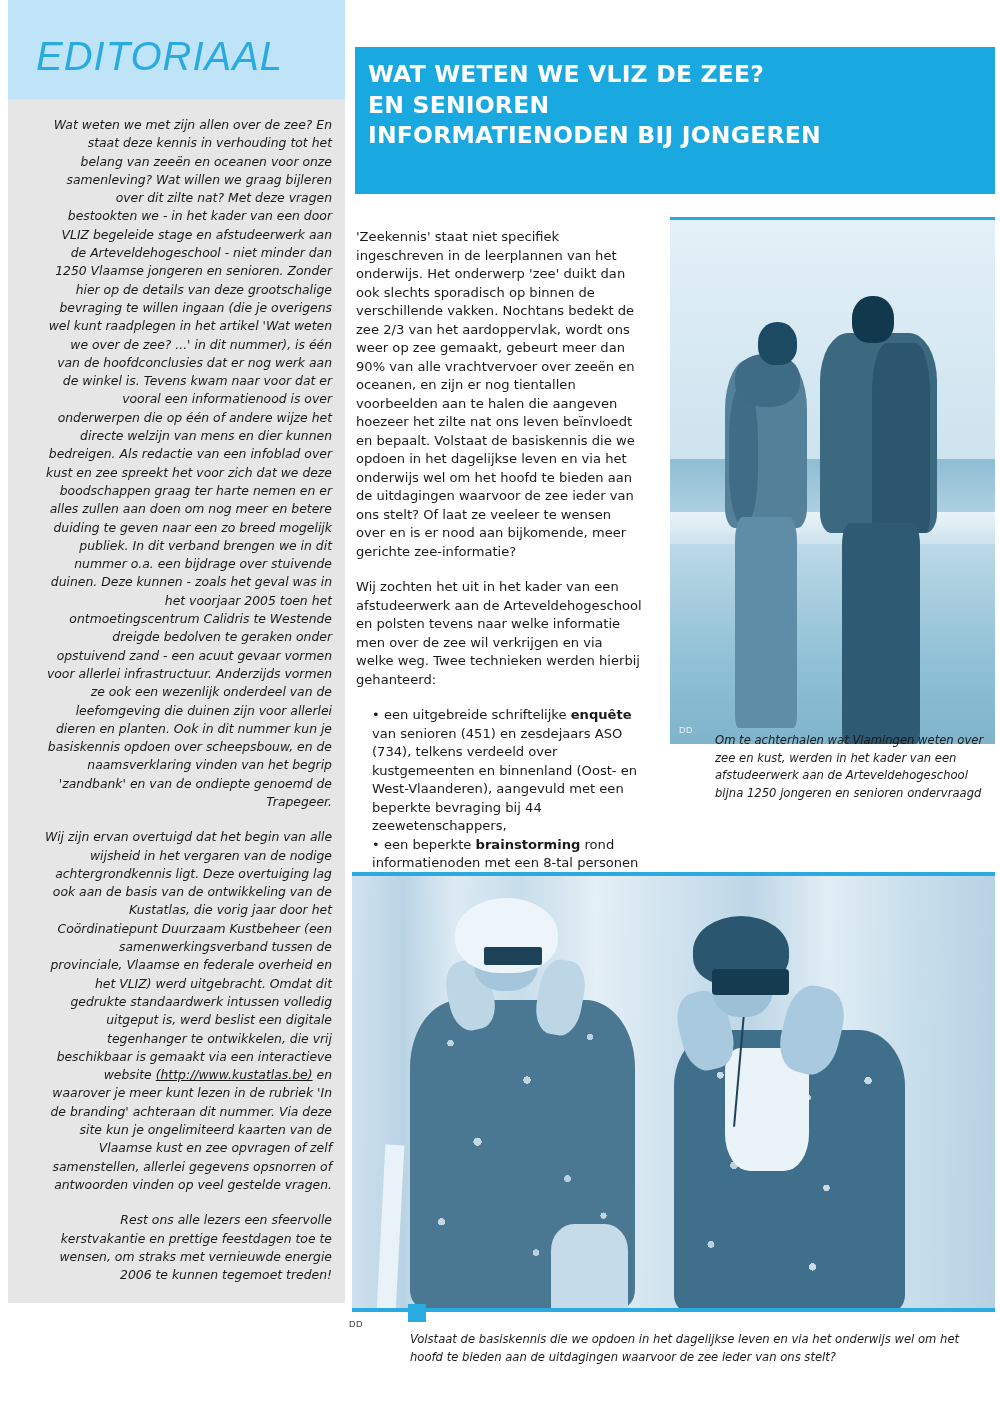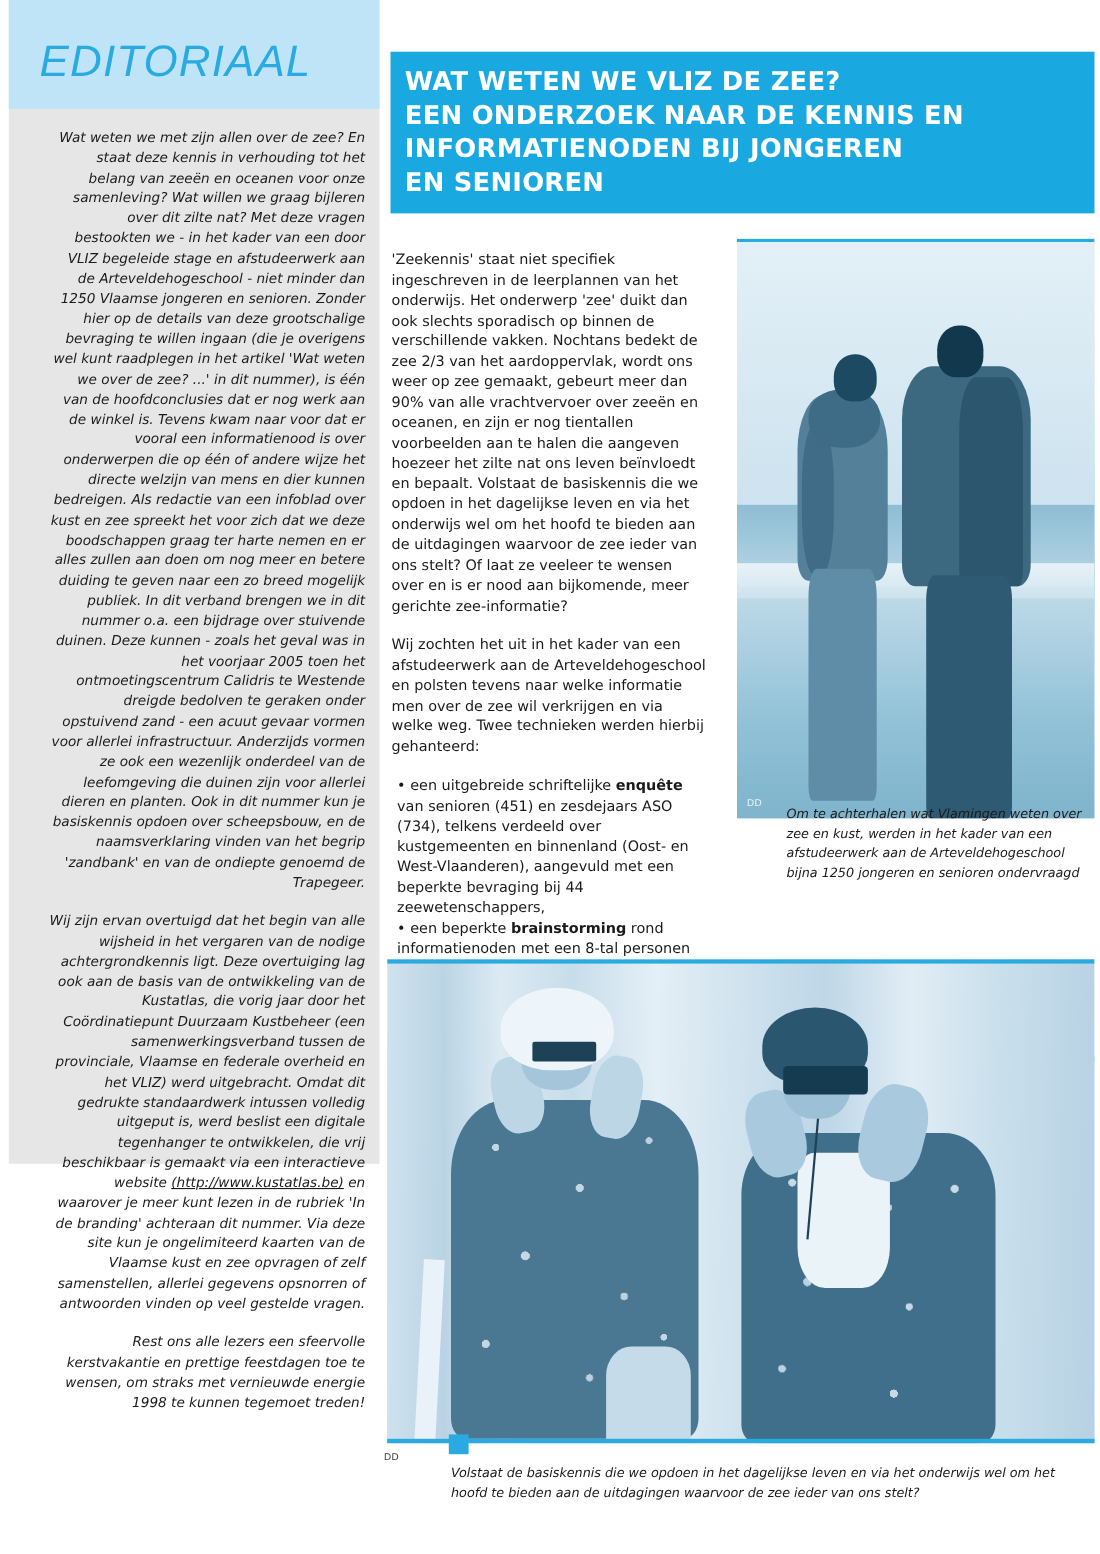--- a/index.html
+++ b/index.html
@@ -5,21 +5,21 @@
   html,body{margin:0;padding:0;}
   body{
     width:1000px;height:1413px;
     background:#ffffff;
     font-family:"Liberation Sans", sans-serif;
     position:relative;
     overflow:hidden;
   }
   
   #editorial-column{
-    position:absolute;left:8px;top:0;width:337px;height:1058px;
+    position:absolute;left:8px;top:0;width:337px;height:1303px;
     background:#e6e6e6;
   }
   #editorial-header-band{
     position:absolute;left:0;top:0;width:337px;height:99px;
     background:#bfe4f7;
   }
   #editorial-title{
     position:absolute;left:28px;top:34px;
     font-family:"Liberation Sans", sans-serif;
     font-style:italic;font-weight:400;
@@ -62,21 +62,21 @@
 
   #article-text{
     position:absolute;left:1px;top:228px;width:287px;
     font-family:"DejaVu Sans", sans-serif;
     font-size:13.1px;
     line-height:18.5px;
     color:#1a1a1a;
   }
   #article-text p{margin:0 0 17px 0;}
   #article-text .bullet{
-    margin:0 0 0 5px;
+    margin:0 0 0 16px;
     text-indent:0;
     padding-left:0;
   }
   #article-text b{font-weight:bold;}
 
   
   #photo-top-wrap{
     position:absolute;left:315px;top:217px;width:325px;height:527px;
   }
   #photo-top{
@@ -297,33 +297,32 @@
 
 <div id="editorial-column">
 
   <div id="editorial-header-band"></div>
 
   <div id="editorial-title">EDITORIAAL</div>
 
   <div id="editorial-body">
     <p>Wat weten we met zijn allen over de zee? En staat deze kennis in verhouding tot het belang van zeeën en oceanen voor onze samenleving? Wat willen we graag bijleren over dit zilte nat? Met deze vragen bestookten we - in het kader van een door VLIZ begeleide stage en afstudeerwerk aan de Arteveldehogeschool - niet minder dan 1250 Vlaamse jongeren en senioren. Zonder hier op de details van deze grootschalige bevraging te willen ingaan (die je overigens wel kunt raadplegen in het artikel 'Wat weten we over de zee? ...' in dit nummer), is één van de hoofdconclusies dat er nog werk aan de winkel is. Tevens kwam naar voor dat er vooral een informatienood is over onderwerpen die op één of andere wijze het directe welzijn van mens en dier kunnen bedreigen. Als redactie van een infoblad over kust en zee spreekt het voor zich dat we deze boodschappen graag ter harte nemen en er alles zullen aan doen om nog meer en betere duiding te geven naar een zo breed mogelijk publiek. In dit verband brengen we in dit nummer o.a. een bijdrage over stuivende duinen. Deze kunnen - zoals het geval was in het voorjaar 2005 toen het ontmoetingscentrum Calidris te Westende dreigde bedolven te geraken onder opstuivend zand - een acuut gevaar vormen voor allerlei infrastructuur. Anderzijds vormen ze ook een wezenlijk onderdeel van de leefomgeving die duinen zijn voor allerlei dieren en planten. Ook in dit nummer kun je basiskennis opdoen over scheepsbouw, en de naamsverklaring vinden van het begrip 'zandbank' en van de ondiepte genoemd de Trapegeer.</p>
     <p><span>Wij zijn ervan overtuigd dat het begin van alle wijsheid in het vergaren van de nodige achtergrondkennis ligt. Deze overtuiging lag ook aan de basis van de ontwikkeling van de Kustatlas, die vorig jaar door het Coördinatiepunt  Duurzaam Kustbeheer (een samenwerkingsverband tussen de  provinciale, Vlaamse en federale overheid en het VLIZ) werd uitgebracht. Omdat dit gedrukte standaardwerk intussen volledig uitgeput is, werd beslist een digitale tegenhanger te ontwikkelen, die vrij beschikbaar is gemaakt via een interactieve website </span><span class="url">(http://www.kustatlas.be)</span><span> en waarover je meer kunt lezen in de rubriek 'In de branding' achteraan dit nummer. Via deze site kun je ongelimiteerd kaarten van de Vlaamse kust en zee opvragen of zelf samenstellen, allerlei gegevens opsnorren of antwoorden vinden op veel gestelde vragen.</span></p>
-    <p>Rest ons alle lezers een sfeervolle kerstvakantie en prettige feestdagen toe te wensen, om straks met vernieuwde energie 1998 te kunnen tegemoet treden!</p>
+    <p>Rest ons alle lezers een sfeervolle kerstvakantie en prettige feestdagen toe te wensen, om straks met vernieuwde energie 2006 te kunnen tegemoet treden!</p>
   </div>
 
 </div>
 
 <div id="article">
 
   <div id="article-title-band">
     <div id="article-title">
       <span class="tl">WAT WETEN WE VLIZ DE ZEE?</span>
-      <span class="tl">EEN ONDERZOEK NAAR DE KENNIS EN</span>
+      <span class="tl">EN SENIOREN</span>
       <span class="tl">INFORMATIENODEN BIJ JONGEREN</span>
-      <span class="tl">EN SENIOREN</span>
     </div>
   </div>
 
   <div id="article-text">
     <p>'Zeekennis' staat niet specifiek ingeschreven in de leerplannen van het onderwijs. Het onderwerp 'zee' duikt dan ook slechts sporadisch op binnen de verschillende vakken. Nochtans bedekt de zee 2/3 van het aardoppervlak, wordt ons weer op zee gemaakt, gebeurt meer dan 90% van alle vrachtvervoer over zeeën en oceanen, en zijn er nog tientallen voorbeelden aan te halen die aangeven hoezeer het zilte nat ons leven beïnvloedt en bepaalt. Volstaat de basiskennis die we opdoen in het dagelijkse leven en via het onderwijs wel om het hoofd te bieden aan de uitdagingen waarvoor de zee ieder van ons stelt? Of laat ze veeleer te wensen over en is er nood aan bijkomende, meer gerichte zee-informatie?</p>
     <p>Wij zochten het uit in het kader van een afstudeerwerk aan de Arteveldehogeschool en polsten tevens naar welke informatie men over de zee wil verkrijgen en via welke weg. Twee technieken werden hierbij gehanteerd:</p>
     <p class="bullet"><span>•   een uitgebreide schriftelijke </span><b>enquête</b><span> van senioren (451) en zesdejaars ASO (734), telkens verdeeld over kustgemeenten en binnenland (Oost- en West-Vlaanderen), aangevuld met een beperkte bevraging bij 44 zeewetenschappers,</span></p>
     <p class="bullet"><span>•   een beperkte </span><b>brainstorming</b><span> rond informatienoden met een 8-tal personen uit verschillende geledingen van de samenleving (een zogenaamde 'nominale groepstechniek').</span></p>
   </div>
 

